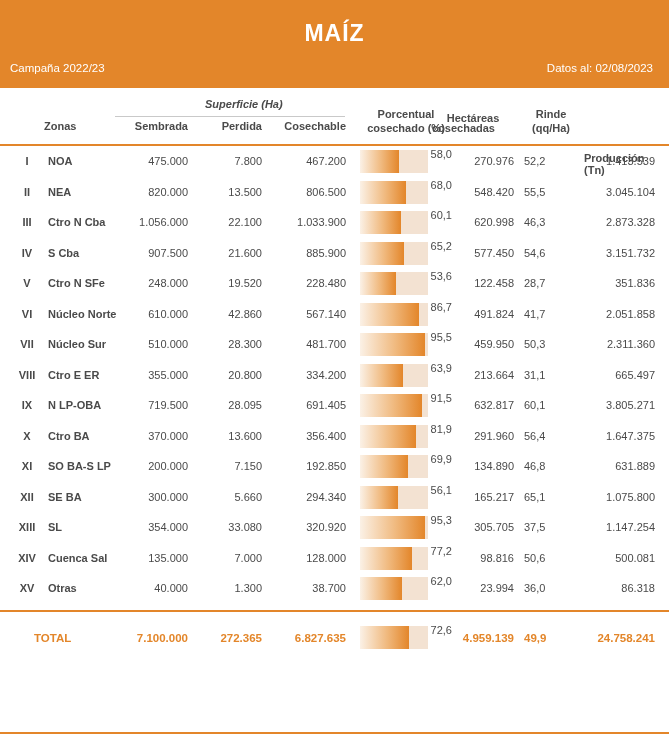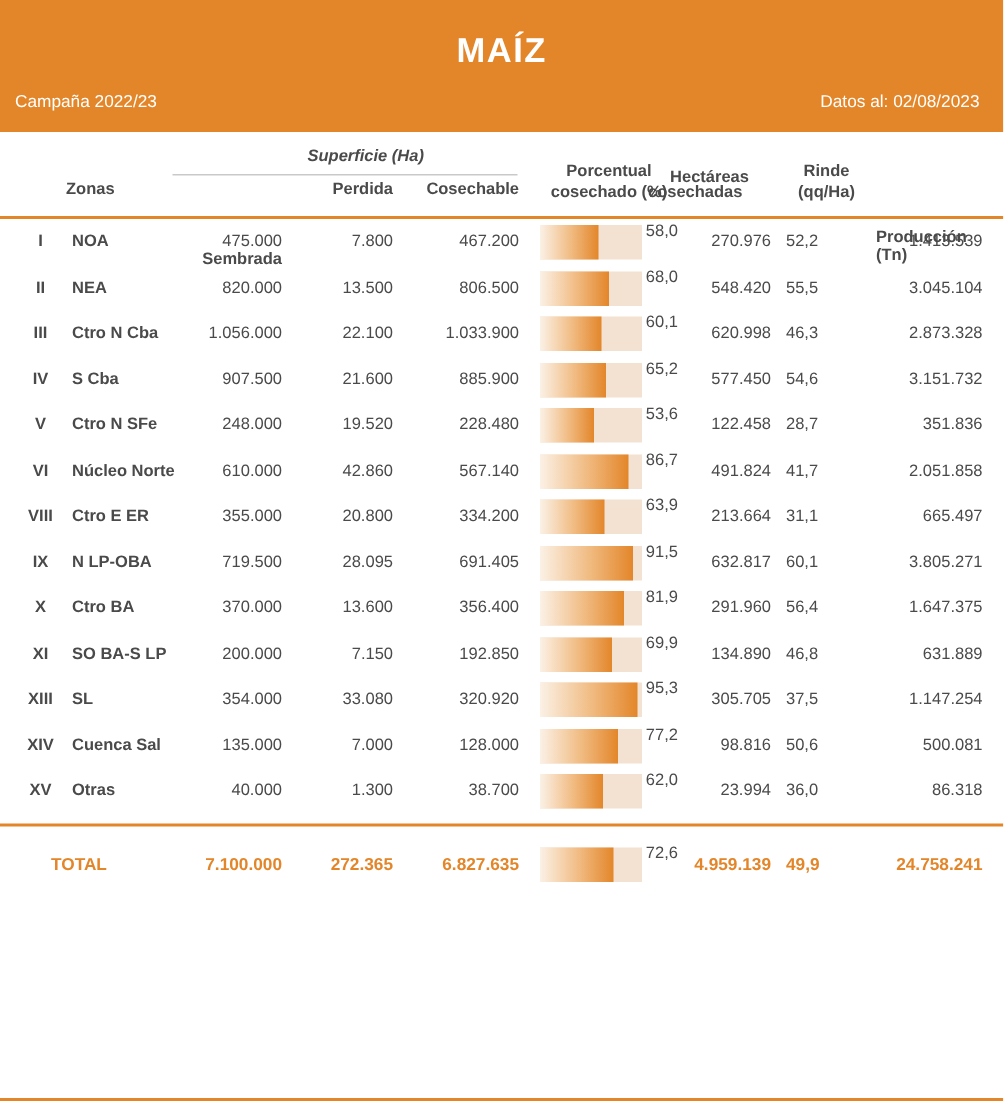--- a/index.html
+++ b/index.html
@@ -147,21 +147,21 @@
     <div class="header-title">MAÍZ</div>
     <div class="header-sub left">Campaña 2022/23</div>
     <div class="header-sub right">Datos al: 02/08/2023</div>
   </div>
 
   <div class="colhead">
     <div class="group-label" style="left:205px; top:10px;">Superficie (Ha)</div>
     <div class="group-rule" style="left:115px; top:28px; width:230px;"></div>
 
     <div class="cell" style="left:44px; top:32px;">Zonas</div>
-    <div class="cell" style="left:110px; top:32px; width:78px; text-align:right;margin-top:47px;">Sembrada</div>
+    <div class="cell" style="left:110px; top:32px; width:78px; text-align:right;">Sembrada</div>
     <div class="cell" style="left:196px; top:32px; width:66px; text-align:right;">Perdida</div>
     <div class="cell" style="left:268px; top:32px; width:78px; text-align:right;">Cosechable</div>
 
     <div class="cell" style="left:360px; top:20px; width:92px; text-align:center;">Porcentual</div>
     <div class="cell" style="left:360px; top:34px; width:92px; text-align:center;">cosechado (%)</div>
 
     <div class="cell" style="left:432px; top:24px; width:82px; text-align:center;">Hectáreas</div>
     <div class="cell" style="left:432px; top:34px; width:82px; text-align:left;">cosechadas</div>
 
     <div class="cell" style="left:524px; top:20px; width:54px; text-align:center;">Rinde</div>
@@ -249,20 +249,34 @@
         <div class="c cosechable">567.140</div>
         <div class="barwrap">
           <div class="bar" style="width:86.7%"></div>
         </div>
         <div class="barpct">86,7</div>
         <div class="c hect">491.824</div>
         <div class="c rinde">41,7</div>
         <div class="c prod">2.051.858</div>
       </div>
       <div class="row">
+        <div class="c rom">VII</div>
+        <div class="c zona">Núcleo Sur</div>
+        <div class="c sembrada">510.000</div>
+        <div class="c perdida">28.300</div>
+        <div class="c cosechable">481.700</div>
+        <div class="barwrap">
+          <div class="bar" style="width:95.5%"></div>
+        </div>
+        <div class="barpct">95,5</div>
+        <div class="c hect">459.950</div>
+        <div class="c rinde">50,3</div>
+        <div class="c prod">2.311.360</div>
+      </div>
+      <div class="row">
         <div class="c rom">VIII</div>
         <div class="c zona">Ctro E ER</div>
         <div class="c sembrada">355.000</div>
         <div class="c perdida">20.800</div>
         <div class="c cosechable">334.200</div>
         <div class="barwrap">
           <div class="bar" style="width:63.9%"></div>
         </div>
         <div class="barpct">63,9</div>
         <div class="c hect">213.664</div>
@@ -303,20 +317,34 @@
         <div class="c sembrada">200.000</div>
         <div class="c perdida">7.150</div>
         <div class="c cosechable">192.850</div>
         <div class="barwrap">
           <div class="bar" style="width:69.9%"></div>
         </div>
         <div class="barpct">69,9</div>
         <div class="c hect">134.890</div>
         <div class="c rinde">46,8</div>
         <div class="c prod">631.889</div>
+      </div>
+      <div class="row">
+        <div class="c rom">XII</div>
+        <div class="c zona">SE BA</div>
+        <div class="c sembrada">300.000</div>
+        <div class="c perdida">5.660</div>
+        <div class="c cosechable">294.340</div>
+        <div class="barwrap">
+          <div class="bar" style="width:56.1%"></div>
+        </div>
+        <div class="barpct">56,1</div>
+        <div class="c hect">165.217</div>
+        <div class="c rinde">65,1</div>
+        <div class="c prod">1.075.800</div>
       </div>
       <div class="row">
         <div class="c rom">XIII</div>
         <div class="c zona">SL</div>
         <div class="c sembrada">354.000</div>
         <div class="c perdida">33.080</div>
         <div class="c cosechable">320.920</div>
         <div class="barwrap">
           <div class="bar" style="width:95.3%"></div>
         </div>

